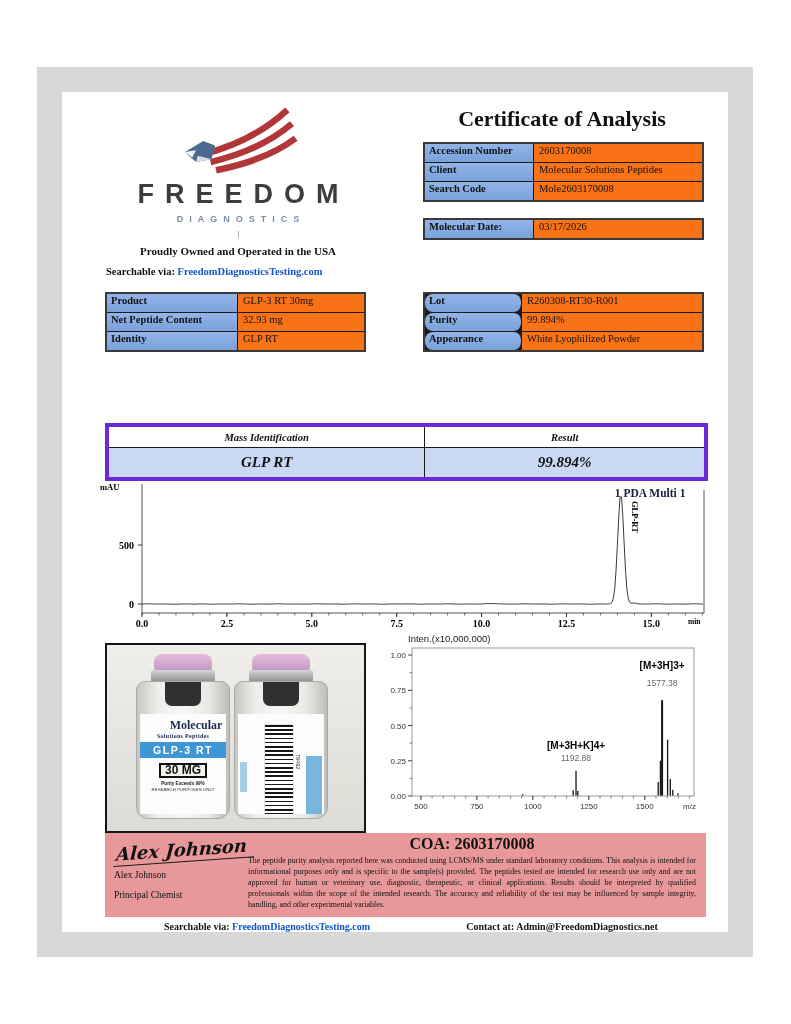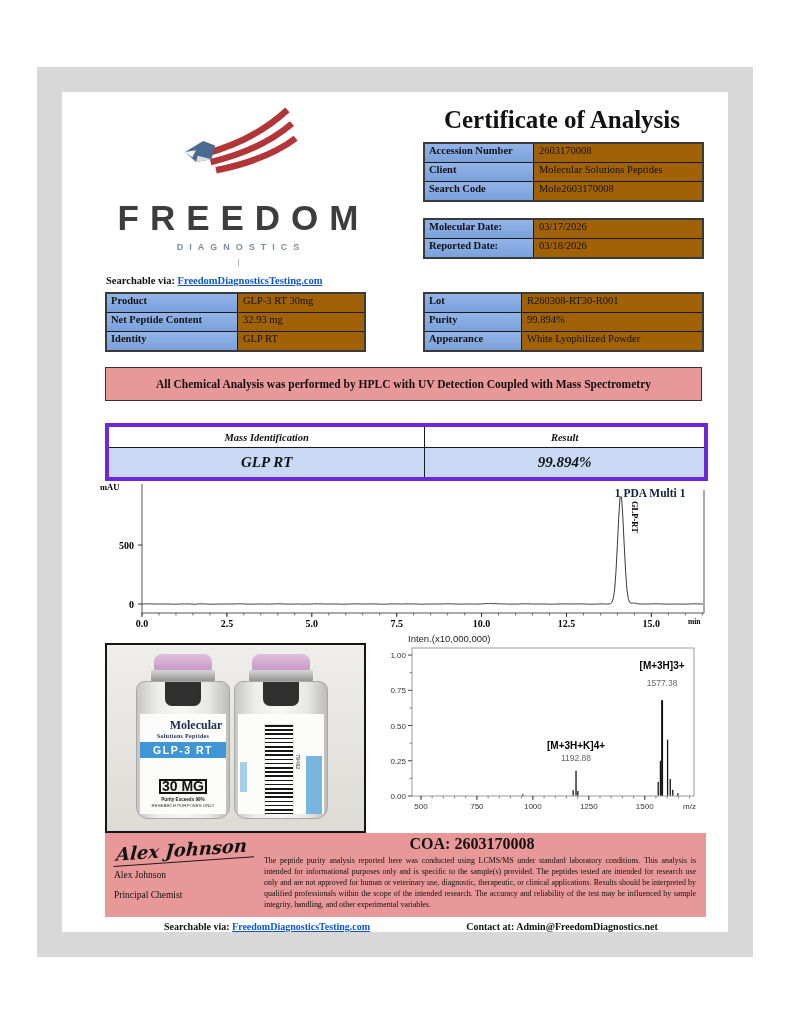--- a/index.html
+++ b/index.html
@@ -3,46 +3,46 @@
 <meta charset="utf-8">
 <title>Certificate of Analysis</title>
 <style>
   html,body{margin:0;padding:0;background:#fff;}
   body{width:791px;height:1024px;position:relative;font-family:"Liberation Serif",serif;color:#111;}
   .frame{position:absolute;left:37px;top:67px;width:716px;height:890px;background:#d8d8d8;}
   .sheet{position:absolute;left:25px;top:25px;width:666px;height:840px;background:#ffffff;}
   .abs{position:absolute;}
 
   
-  .doc-title{left:350px;top:14px;width:300px;text-align:center;font-size:25px;font-weight:bold;}
+  .doc-title{left:350px;top:14px;width:300px;text-align:center;font-size:22px;font-weight:bold;}
   .logo-block{left:38px;top:12px;width:276px;}
   .flag{display:block;margin:0 auto;}
-  .brand-name{text-align:center;font-family:"Liberation Sans",sans-serif;font-size:35px;font-weight:bold;
-              letter-spacing:11px;color:#3d3d3d;margin-top:20px;padding-left:11px;}
+  .brand-name{text-align:center;font-family:"Liberation Sans",sans-serif;font-size:27px;font-weight:bold;
+              letter-spacing:11px;color:#3d3d3d;margin-top:1px;padding-left:11px;}
   .brand-sub{text-align:center;font-family:"Liberation Sans",sans-serif;font-size:9px;font-weight:bold;
              letter-spacing:6px;color:#7b8da3;margin-top:4px;padding-left:6px;}
   .brand-tick{width:1px;height:7px;background:#b5b5b5;margin:7px auto 0;}
   .tagline{text-align:center;font-size:11px;font-weight:bold;margin-top:7px;}
   .search-line{margin-top:9px;padding-left:6px;font-size:10.5px;font-weight:bold;}
-  .link{color:#1155cc;text-decoration:underline;cursor:pointer;}
+  .link{color:#1155cc;cursor:pointer;}
 
   
   .itable{border:2px solid #3a3a3a;background:#1a1a1a;}
   .irow{display:flex;height:18px;border-bottom:1px solid #1a1a1a;}
   .irow:last-child{border-bottom:none;}
   .lc{background:linear-gradient(#93b4e8,#7aa1dc);font-weight:bold;border-right:1px solid #1a1a1a;
       padding:1px 4px 8px;font-size:10.5px;white-space:nowrap;overflow:hidden;}
-  .vc{background:#a16207;padding:1px 5px 0;font-size:10.5px;flex:1;white-space:nowrap;overflow:hidden;}
+  .vc{background:#f97316;padding:1px 5px 0;font-size:10.5px;flex:1;white-space:nowrap;overflow:hidden;}
   .t-acc{left:361px;top:50px;width:277px;}
   .t-dates{left:361px;top:126px;width:277px;}
   .t-prod{left:43px;top:200px;width:257px;}
   .t-lot{left:361px;top:200px;width:277px;}
   .t-acc .lc,.t-dates .lc{width:100px;}
   .t-prod .lc{width:122px;}
-  .t-lot .lc{width:88px;}
+  .t-lot .lc{width:88px;border-radius:8px;}
 
   
   .banner{left:43px;top:275px;width:595px;height:32px;background:#e89898;border:1.5px solid #333;
           display:flex;align-items:center;justify-content:center;text-align:center;
           font-size:11.5px;font-weight:bold;}
 
   
   .mass-table{left:43px;top:331px;width:595px;border:4px solid #6d28d9;font-style:italic;}
   .mass-head{display:flex;height:20px;background:#fff;border-bottom:1px solid #1a1a1a;}
   .mass-head div{display:flex;align-items:center;justify-content:center;font-size:10.5px;font-weight:bold;}
@@ -69,42 +69,42 @@
   .glass{position:relative;width:92px;height:136px;margin:-1px auto 0;border:1px solid #a9a9a6;
          border-radius:9px 9px 12px 12px;overflow:hidden;
          background:linear-gradient(90deg,#c6c6c3,#ededeb 22%,#f6f6f4 50%,#e8e8e5 78%,#bcbcb9);}
   .stopper{width:36px;height:24px;margin:0 auto;border-radius:0 0 7px 7px;background:#151515;opacity:.88;}
   .vlabel{position:absolute;left:3px;right:3px;top:32px;bottom:4px;background:#fcfcfa;
           text-align:center;overflow:hidden;}
   .v-brand1{font-size:12px;font-weight:bold;color:#1c2b52;margin-top:4px;padding-left:26px;}
   .v-brand2{font-size:6px;font-weight:bold;color:#1c2b52;letter-spacing:.3px;}
   .v-band{height:16px;margin-top:3px;background:#3e97d4;color:#fff;font-family:"Liberation Sans",sans-serif;
           font-weight:bold;font-size:10.5px;letter-spacing:1.5px;line-height:16px;}
-  .v-dose{width:44px;margin:21px auto 0;border:2px solid #111;font-family:"Liberation Sans",sans-serif;
-          font-weight:bold;font-size:14px;line-height:11px;background:#f2f2ef;}
+  .v-dose{width:44px;margin:5px auto 0;border:2px solid #111;font-family:"Liberation Sans",sans-serif;
+          font-weight:bold;font-size:12px;line-height:11px;background:#f2f2ef;}
   .v-note{font-size:4.6px;color:#222;margin-top:3px;font-family:"Liberation Sans",sans-serif;font-weight:bold;}
   .v-note2{font-size:4.4px;color:#333;margin-top:1px;font-family:"Liberation Sans",sans-serif;}
   .band-wrap{position:absolute;right:2px;top:42px;width:16px;height:62px;background:#4d9fd6;opacity:.75;}
   .band-wrap2{position:absolute;left:2px;top:48px;width:7px;height:30px;background:#4d9fd6;opacity:.5;}
   .barcode{position:absolute;left:26px;top:10px;width:28px;height:94px;background:#fff;border:1px solid #e2e2e0;
            background-image:repeating-linear-gradient(180deg,#161616 0 1.6px,transparent 1.6px 4.2px);}
   .bc-num{position:absolute;left:57px;top:40px;font-size:5.5px;color:#333;writing-mode:vertical-rl;
           font-family:"Liberation Sans",sans-serif;}
 
   
   .sig-box{left:43px;top:741px;width:601px;height:84px;background:#e89898;display:flex;}
   .sig-col{width:126px;padding:6px 2px 0 9px;}
   .signature{font-family:"DejaVu Serif",serif;font-style:italic;font-weight:bold;font-size:18px;
              transform:rotate(-4deg) skewX(-8deg);display:inline-block;border-bottom:1.6px solid #1a1a1a;
              padding:0 8px 1px 2px;white-space:nowrap;}
   .sig-name{font-size:9.5px;margin-top:8px;}
   .sig-role{font-size:9.5px;margin-top:10px;}
   .disc-col{flex:1;padding:2px 10px 17px 6px;}
   .coa{text-align:center;font-size:16px;font-weight:bold;margin-bottom:3px;}
-  .disc{font-size:7.9px;line-height:1.38;text-align:justify;margin-left:16px;}
+  .disc{font-size:7.9px;line-height:1.38;text-align:justify;}
 
   .bottom-left{left:70px;top:829px;width:270px;font-size:10px;font-weight:bold;text-align:center;}
   .bottom-right{left:385px;top:829px;width:230px;font-size:10px;font-weight:bold;text-align:center;}
 </style>
 </head>
 <body>
 
 <div class="frame">
 <div class="sheet">
 
@@ -113,20 +113,21 @@
       <path d="M34 54 C 64 46, 96 32, 124 6" stroke="#b23537" stroke-width="7" fill="none"></path>
       <path d="M40 63 C 70 56, 102 44, 129 21" stroke="#b23537" stroke-width="7" fill="none"></path>
       <path d="M46 72 C 76 66, 108 56, 133 37" stroke="#b23537" stroke-width="7" fill="none"></path>
       <path d="M12 52 L32 40 L45 45 L41 60 L24 63 Z" fill="#4a6a8f"></path>
       <path d="M12 52 L24 50 L20 58 Z" fill="#f4f4f4"></path>
       <path d="M26 56 L41 60 L24 63 Z" fill="#d8dde4"></path>
     </svg>
     <div class="brand-name">FREEDOM</div>
     <div class="brand-sub">DIAGNOSTICS</div>
     <div class="brand-tick"></div>
+    <div class="tagline">Proudly Owned and Operated in the USA</div>
     <div class="search-line">
       <span>Searchable via:</span>
       <span class="link">FreedomDiagnosticsTesting.com</span>
     </div>
   </div>
 
   <div class="abs doc-title">Certificate of Analysis</div>
 
   <div class="abs itable t-acc">
     <div class="irow">
@@ -141,24 +142,20 @@
       <div class="lc">Search Code</div>
       <div class="vc">Mole2603170008</div>
     </div>
   </div>
 
   <div class="abs itable t-dates">
     <div class="irow">
       <div class="lc">Molecular Date:</div>
       <div class="vc">03/17/2026</div>
     </div>
-    <div class="irow">
-      <div class="lc">Reported Date:</div>
-      <div class="vc">03/18/2026</div>
-    </div>
   </div>
 
   <div class="abs itable t-prod">
     <div class="irow">
       <div class="lc">Product</div>
       <div class="vc">GLP-3 RT 30mg</div>
     </div>
     <div class="irow">
       <div class="lc">Net Peptide Content</div>
       <div class="vc">32.93 mg</div>
@@ -177,23 +174,20 @@
     <div class="irow">
       <div class="lc">Purity</div>
       <div class="vc">99.894%</div>
     </div>
     <div class="irow">
       <div class="lc">Appearance</div>
       <div class="vc">White Lyophilized Powder</div>
     </div>
   </div>
 
-  <div class="abs banner">
-    <span>All Chemical Analysis was performed by HPLC with UV Detection Coupled with Mass Spectrometry</span>
-  </div>
 
   <div class="abs mass-table">
     <div class="mass-head">
       <div class="mcol-l">Mass Identification</div>
       <div class="mcol-r">Result</div>
     </div>
     <div class="mass-row">
       <div class="mcol-l">GLP RT</div>
       <div class="mcol-r">99.894%</div>
     </div>

